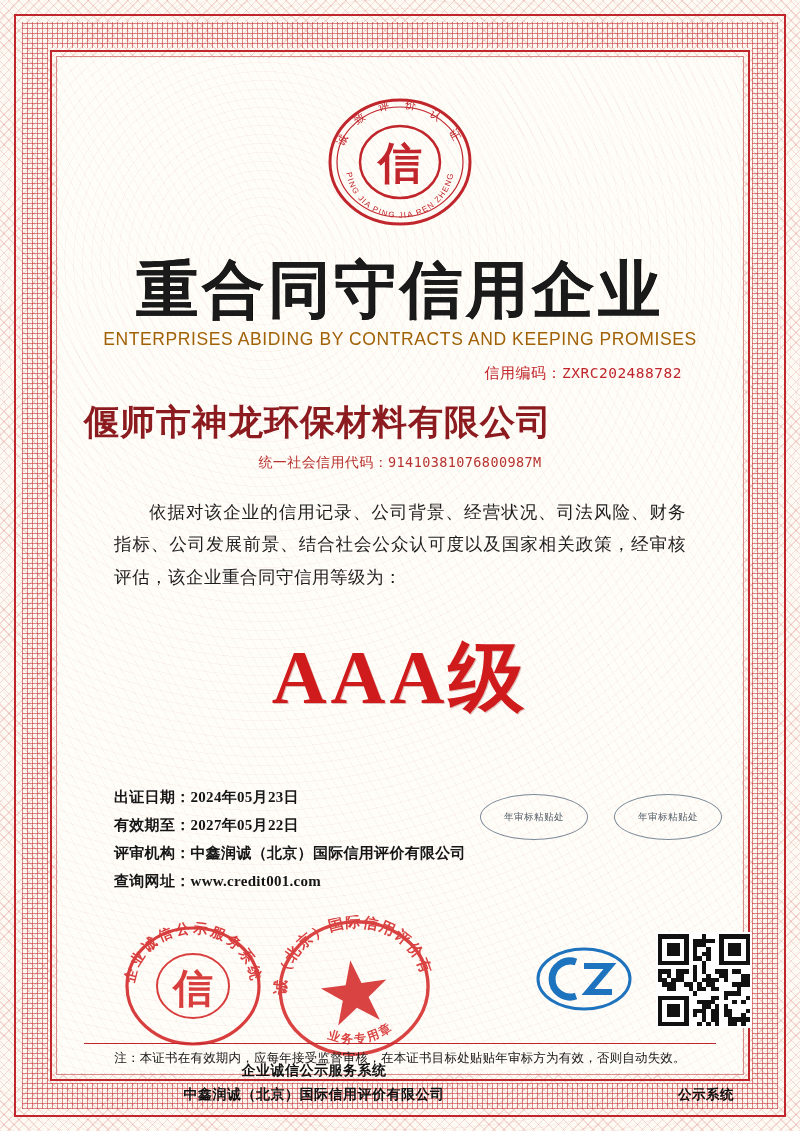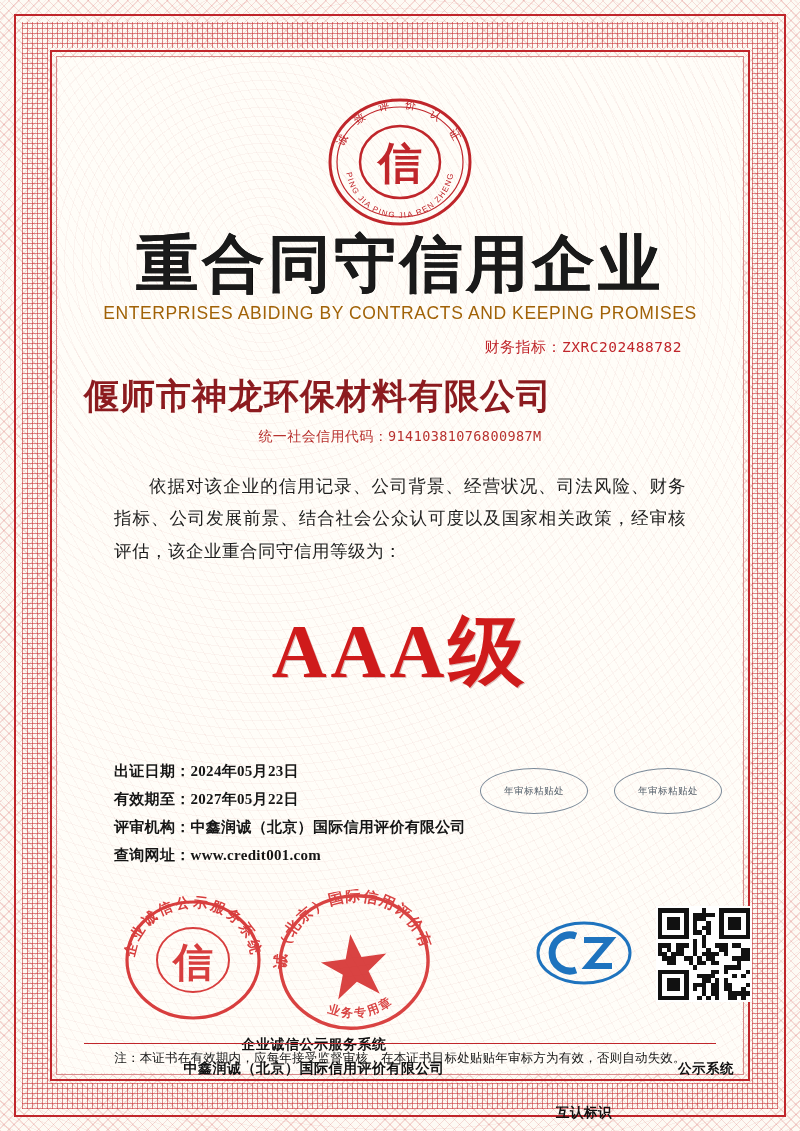--- a/index.html
+++ b/index.html
@@ -98,21 +98,21 @@
   .emblem svg { display:block; }
 
   
   .title-cn {
     text-align: center;
     font-family: "Liberation Serif", "DejaVu Serif", serif;
     font-size: 62px;
     font-weight: bold;
     letter-spacing: 4px;
     color: #1a1a1a;
-    margin-top: 4px;
+    margin-top: 30px;
     line-height: 1.05;
     text-shadow: 0.5px 0 0 #000;
   }
   .title-en {
     text-align: center;
     font-family: "Liberation Sans", sans-serif;
     font-size: 17.5px;
     letter-spacing: 0.6px;
     color: #a16207;
     margin-top: 6px;
@@ -307,21 +307,21 @@
           </text>
           <text x="80" y="82" font-size="44" fill="#c0262b" font-weight="bold" font-family="Liberation Serif, serif" text-anchor="middle">信</text>
         </svg>
       </div>
     </div>
 
     <div class="title-cn">重合同守信用企业</div>
     <div class="title-en">ENTERPRISES ABIDING BY CONTRACTS AND KEEPING PROMISES</div>
 
     <div class="credit-no">
-      <span>财务指标：</span><span class="num">ZXRC202488782</span>
+      <span>信用编码：</span><span class="num">ZXRC202488782</span>
     </div>
 
     <div class="company">偃师市神龙环保材料有限公司</div>
 
     <div class="uscc">
       <span>统一社会信用代码：</span><span class="code">91410381076800987M</span>
     </div>
 
     <div class="body-text">依据对该企业的信用记录、公司背景、经营状况、司法风险、财务指标、公司发展前景、结合社会公众认可度以及国家相关政策，经审核评估，该企业重合同守信用等级为：</div>
 

